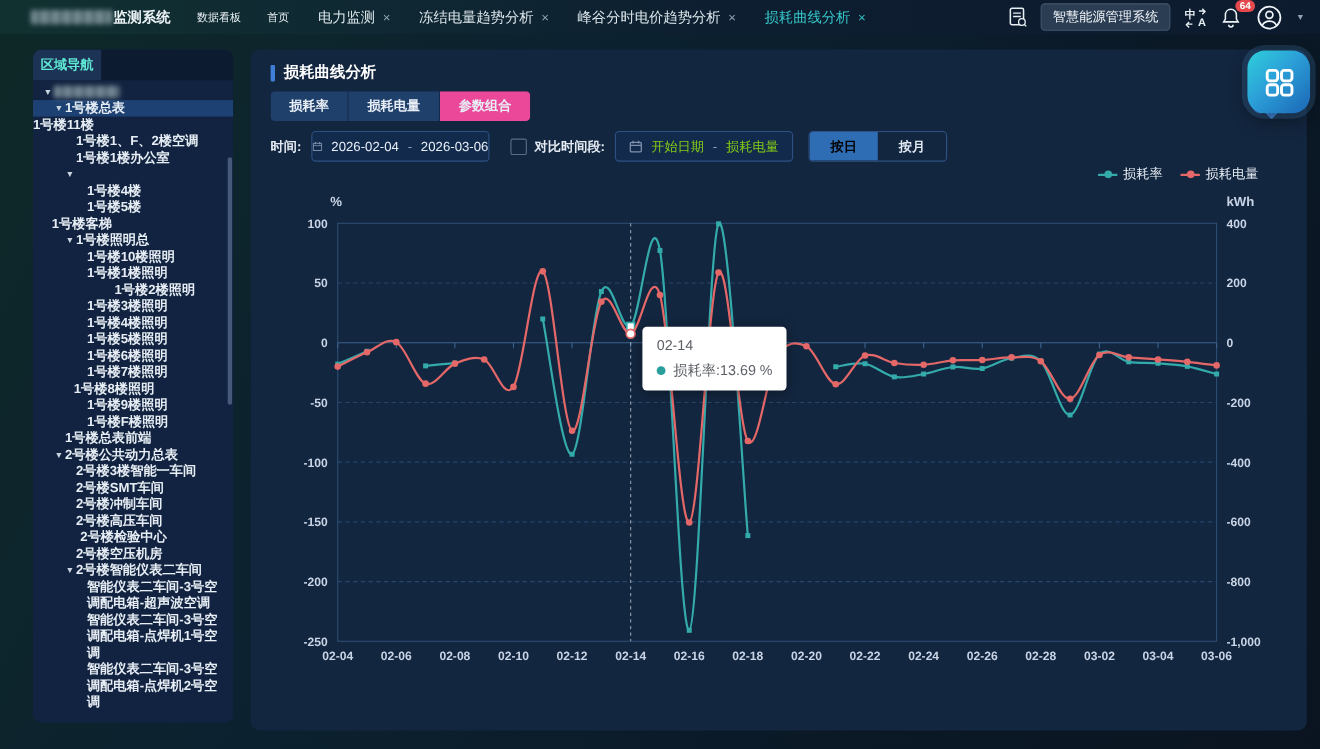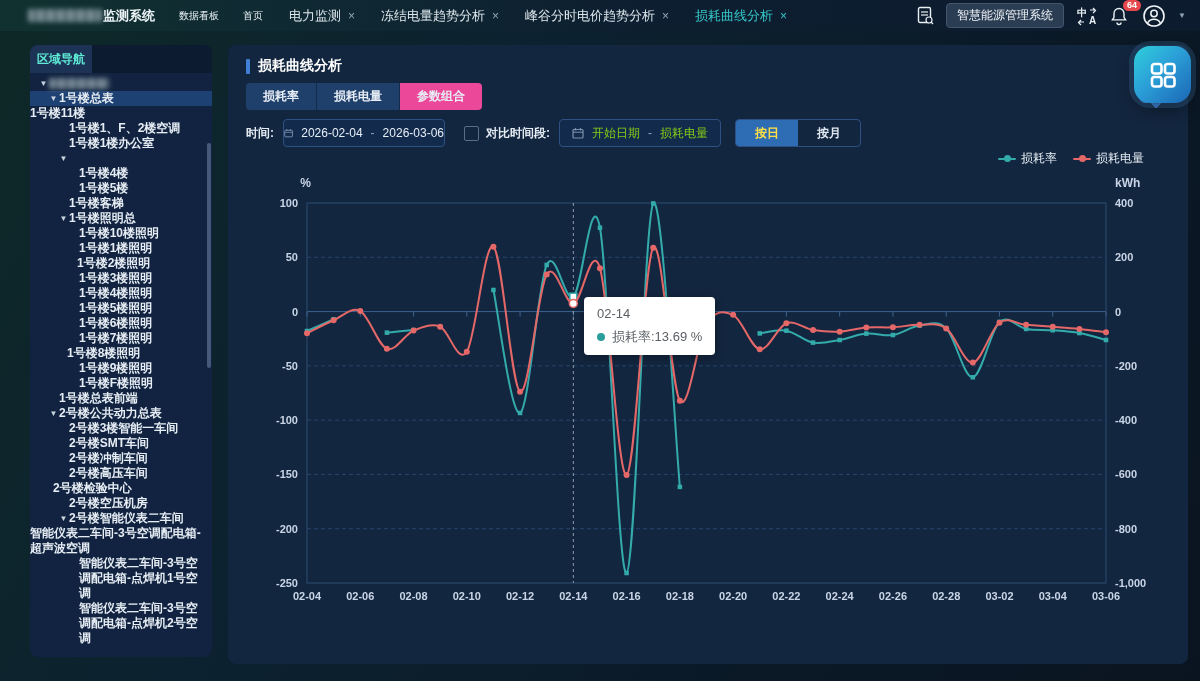--- a/index.html
+++ b/index.html
@@ -48,21 +48,21 @@
   .mode-tab:last-child{border-right:0}
   .mode-tab.active{background:#ec4899}
   .filters{position:absolute;left:18px;top:74px;height:28px;display:flex;align-items:center;font-size:12px}
   .flabel{color:#e3eaf2;font-weight:700;margin-right:9px;white-space:nowrap}
   .datebox{width:160px;height:26px;border:1px solid #2e5184;border-radius:4px;background:#122a4c;display:flex;align-items:center;justify-content:center;gap:8px;color:#e8eef6;white-space:nowrap}
   .datebox .ph{color:#84cc16}
   .datebox .sep{color:#8fa2bb}
   .checkbox{width:13px;height:13px;border:1px solid #5b6d86;border-radius:2px;background:transparent;margin:0 7px 0 19px;flex:none;cursor:pointer}
   .gran{display:flex;margin-left:14px;border:1px solid #2e5184;border-radius:4px;overflow:hidden}
   .gran-btn{width:62px;height:26px;display:flex;align-items:center;justify-content:center;color:#dfe7f1;font-weight:700;cursor:pointer}
-  .gran-btn.active{background:#2e6cb4;color:#fde047}
+  .gran-btn.active{background:#2e6cb4;color:#000000}
   .legend{position:absolute;top:105px;right:44px;display:flex;gap:16px;align-items:center;font-size:12px;color:#e6edf4}
   .lg-item{display:flex;align-items:center;gap:5px;cursor:pointer}
   .lg-mark{position:relative;width:18px;height:7px}
   .lg-line{position:absolute;left:0;top:2.5px;width:18px;height:2px;border-radius:1px}
   .lg-dot{position:absolute;left:5.5px;top:0;width:7px;height:7px;border-radius:50%}
   .chart-svg{position:absolute;left:40px;top:130px}
   .tooltip{position:absolute;left:356px;top:252px;background:#fff;border-radius:4px;box-shadow:0 2px 10px rgba(0,0,0,.35);padding:9px 13px;z-index:5}
   .tt-title{color:#5c6066;font-size:13px;margin-bottom:7px}
   .tt-row{display:flex;align-items:center;gap:7px;color:#5c6066;font-size:13px;white-space:nowrap}
   .tt-dot{width:8px;height:8px;border-radius:50%;background:#2a9d9d;flex:none}
@@ -163,34 +163,34 @@
       </div>
       <div class="trow" style="padding-left: 28px;">
         <span class="tcaret">▼</span>
       </div>
       <div class="trow" style="padding-left: 49px;">
         <span class="tlabel">1号楼4楼</span>
       </div>
       <div class="trow" style="padding-left: 49px;">
         <span class="tlabel">1号楼5楼</span>
       </div>
-      <div class="trow" style="padding-left: 39px;">
+      <div class="trow" style="padding-left: 17px;">
         <span class="tlabel">1号楼客梯</span>
       </div>
       <div class="trow" style="padding-left: 28px;">
         <span class="tcaret">▼</span>
         <span class="tlabel">1号楼照明总</span>
       </div>
       <div class="trow" style="padding-left: 49px;">
         <span class="tlabel">1号楼10楼照明</span>
       </div>
       <div class="trow" style="padding-left: 49px;">
         <span class="tlabel">1号楼1楼照明</span>
       </div>
-      <div class="trow" style="padding-left: 47px;">
+      <div class="trow" style="padding-left: 74px;">
         <span class="tlabel">1号楼2楼照明</span>
       </div>
       <div class="trow" style="padding-left: 49px;">
         <span class="tlabel">1号楼3楼照明</span>
       </div>
       <div class="trow" style="padding-left: 49px;">
         <span class="tlabel">1号楼4楼照明</span>
       </div>
       <div class="trow" style="padding-left: 49px;">
         <span class="tlabel">1号楼5楼照明</span>
@@ -222,31 +222,31 @@
       </div>
       <div class="trow" style="padding-left: 39px;">
         <span class="tlabel">2号楼SMT车间</span>
       </div>
       <div class="trow" style="padding-left: 39px; align-items: center;">
         <span class="tlabel">2号楼冲制车间</span>
       </div>
       <div class="trow" style="padding-left: 39px;">
         <span class="tlabel">2号楼高压车间</span>
       </div>
-      <div class="trow" style="padding-left: 23px;">
+      <div class="trow" style="padding-left: 43px;">
         <span class="tlabel">2号楼检验中心</span>
       </div>
       <div class="trow" style="padding-left: 39px;">
         <span class="tlabel">2号楼空压机房</span>
       </div>
       <div class="trow" style="padding-left: 28px;">
         <span class="tcaret">▼</span>
         <span class="tlabel">2号楼智能仪表二车间</span>
       </div>
-      <div class="trow" style="">
+      <div class="trow" style="padding-left: 49px;">
         <span class="tlabel">智能仪表二车间-3号空调配电箱-超声波空调</span>
       </div>
       <div class="trow" style="padding-left: 49px;">
         <span class="tlabel">智能仪表二车间-3号空调配电箱-点焊机1号空调</span>
       </div>
       <div class="trow" style="padding-left: 49px;">
         <span class="tlabel">智能仪表二车间-3号空调配电箱-点焊机2号空调</span>
       </div>
     </div>
   <div class="scrollthumb"></div>

